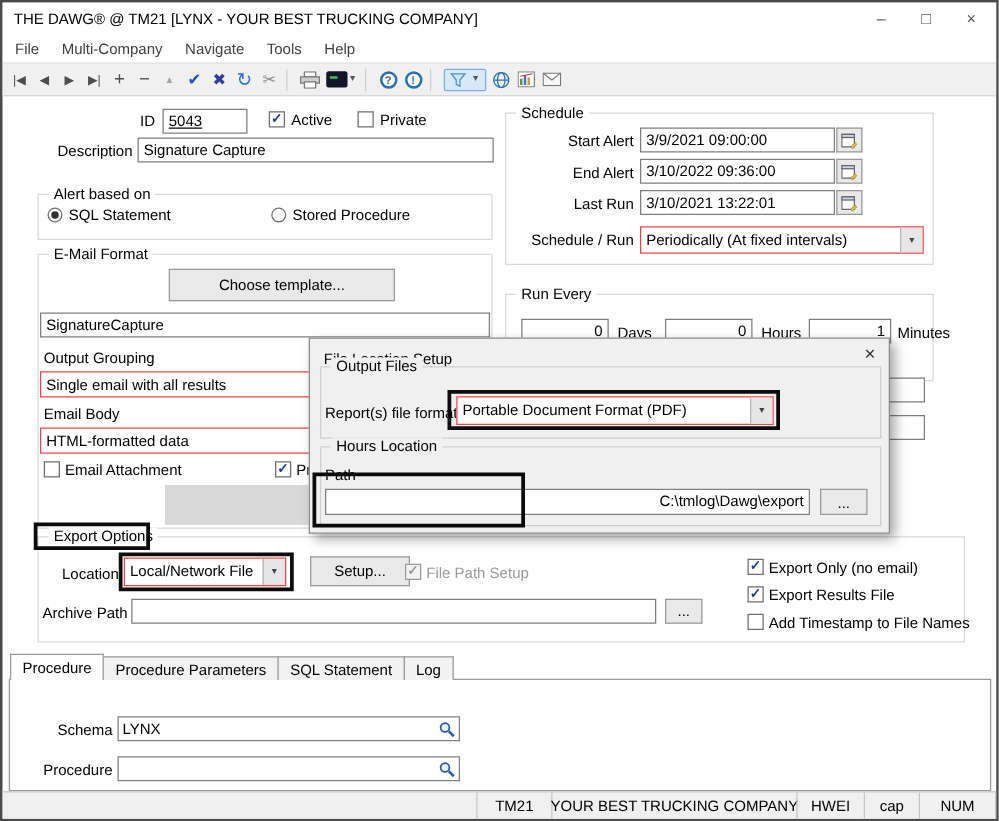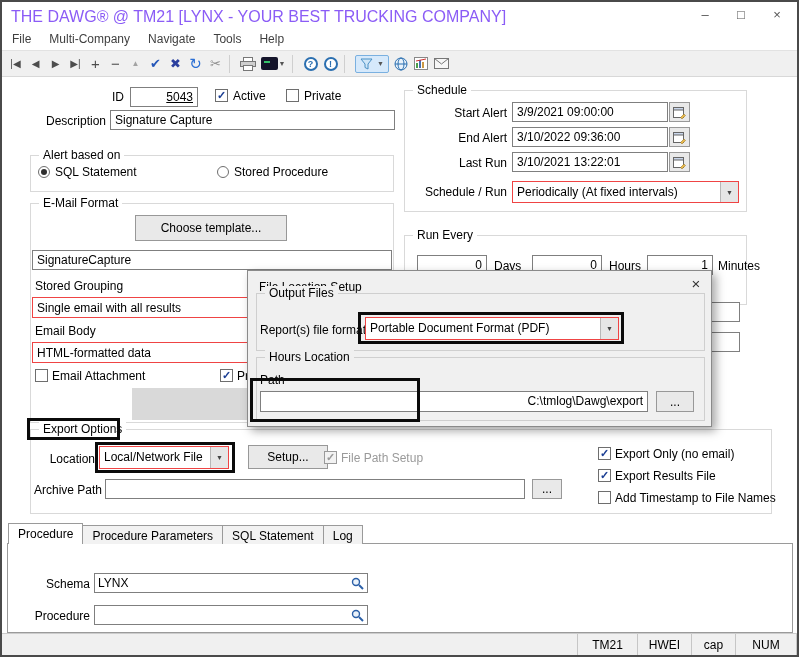--- a/index.html
+++ b/index.html
@@ -1,36 +1,36 @@
 <!DOCTYPE html>
 <html><head>
 <meta charset="utf-8">
 <style>
   html,body{margin:0;padding:0;background:#d6d6d6;font-family:"Liberation Sans",sans-serif;}
   .window{position:relative;width:795px;height:653px;background:#ffffff;border:2px solid #4a4a4a;overflow:hidden;font-size:12px;color:#000;}
   
   .titlebar{position:absolute;left:0;top:0;width:100%;height:26px;background:#fff;}
-  .title{position:absolute;left:9px;top:6px;color:#8b5cf6;font-size:16px;white-space:nowrap;}
+  .title{position:absolute;left:9px;top:6px;color:#000000;font-size:12px;white-space:nowrap;}
   .winctl{position:absolute;top:4px;width:22px;height:18px;text-align:center;line-height:18px;color:#555;font-size:13px;cursor:default;}
   .menubar{position:absolute;left:0;top:26px;width:100%;height:22px;background:#fff;display:flex;align-items:center;padding-left:8px;box-sizing:border-box;}
   .menu-item{padding:2px 10px 2px 2px;margin-right:6px;color:#3f3f3f;white-space:nowrap;}
   .toolbar{position:absolute;left:0;top:48px;width:100%;height:27px;background:#f0f0f0;border-top:1px solid #e2e2e2;border-bottom:1px solid #d8d8d8;display:flex;align-items:center;padding-left:4px;box-sizing:border-box;gap:1px;}
   .tb{width:19px;height:21px;display:flex;align-items:center;justify-content:center;font-size:10px;color:#555;}
   .tb-sep{width:4px;height:18px;border-left:1px solid #cfcfcf;margin:0 3px;}
   .circle{width:14px;height:14px;border-radius:50%;border:2px solid #2b6fb0;color:#2b6fb0;font-size:9px;font-weight:bold;display:flex;align-items:center;justify-content:center;box-sizing:border-box;background:#fff;}
   .term-box{width:17px;height:13px;background:#14142a;border-radius:2px;position:relative;}
   .term-box::after{content:"";position:absolute;left:3px;top:4px;width:6px;height:2px;background:#35c26a;}
   .dd{font-size:7px;color:#555;margin-left:1px;}
   .filter-toggle{display:flex;align-items:center;gap:3px;padding:2px 4px;background:#d6e9fb;border:1px solid #7ab0e0;border-radius:2px;margin:0 2px;}
   
   .lbl{position:absolute;white-space:nowrap;line-height:14px;}
   .right{text-align:right;}
   .field{position:absolute;background:#fff;border:1px solid #7f7f7f;box-sizing:border-box;height:20px;padding:2px 4px;line-height:14px;white-space:nowrap;overflow:hidden;}
   .flexfield{display:flex;justify-content:space-between;align-items:center;padding:1px 3px;}
-  .center{text-align:right;text-decoration:underline;}
+  .center{text-align:left;text-decoration:underline;}
   .combo{position:absolute;background:#fff;border:1px solid #ef4444;box-sizing:border-box;height:22px;display:flex;overflow:hidden;}
   .combo-text{flex:1;padding:3px 4px;line-height:14px;white-space:nowrap;overflow:hidden;}
   .combo-btn{width:17px;background:#e6e6e6;border-left:1px solid #b7b7b7;display:flex;align-items:center;justify-content:center;font-size:7px;color:#444;flex:0 0 17px;}
   .btn{position:absolute;background:#e9e9e9;border:1px solid #989898;box-sizing:border-box;display:flex;align-items:center;justify-content:center;font-size:12px;cursor:default;}
   .group{position:absolute;border:1px solid #d9d9d9;box-sizing:border-box;}
   .group-title{position:absolute;top:-8px;left:8px;background:#fff;padding:0 4px;white-space:nowrap;line-height:14px;}
   .group-title.gbg{background:#f0f0f0;}
   .checkbox{position:absolute;width:13px;height:13px;background:#fff;border:1px solid #6e6e6e;box-sizing:border-box;display:flex;align-items:center;justify-content:center;}
   .checkbox .chk{color:#1c3f94;font-size:11px;line-height:11px;font-weight:bold;}
   .checkbox.disabled{background:#f2f2f2;border-color:#9a9a9a;}
@@ -188,23 +188,23 @@
     <span class="group-title">Alert based on</span>
   </div>
   <span class="radio sel" style="left:36px;top:164px;"></span>
   <span class="lbl" style="left:53px;top:163px;">SQL Statement</span>
   <span class="radio" style="left:215px;top:164px;"></span>
   <span class="lbl" style="left:232px;top:163px;">Stored Procedure</span>
 
   <div class="group" style="left:28px;top:201px;width:364px;height:220px;">
     <span class="group-title">E-Mail Format</span>
   </div>
-  <span class="btn" style="left:133px;top:213px;width:152px;height:26px;">Choose template...</span>
+  <span class="btn" style="left:133px;top:213px;width:181px;height:26px;">Choose template...</span>
   <div class="field" style="left:30px;top:248px;width:360px;">SignatureCapture</div>
-  <span class="lbl" style="left:33px;top:277px;">Stored Grouping</span>
+  <span class="lbl" style="left:33px;top:277px;">Output Grouping</span>
   <div class="combo" style="left:30px;top:295px;width:360px;height:21px;">
     <span class="combo-text">Single email with all results</span>
     <span class="combo-btn">▼</span>
   </div>
   <span class="lbl" style="left:33px;top:322px;">Email Body</span>
   <div class="combo" style="left:30px;top:340px;width:360px;height:21px;">
     <span class="combo-text">HTML-formatted data</span>
     <span class="combo-btn">▼</span>
   </div>
   <span class="checkbox" style="left:33px;top:367px;"></span>
@@ -303,18 +303,19 @@
   </div>
 
   <div class="highlight" style="left:356px;top:310px;width:266px;height:32px;"></div>
   <div class="highlight" style="left:248px;top:376px;width:170px;height:44px;"></div>
   <div class="highlight" style="left:25px;top:416px;width:93px;height:22px;"></div>
   <div class="highlight" style="left:93px;top:440px;width:140px;height:31px;"></div>
 
   <div class="statusbar">
     <div class="sb spacer"></div>
     <div class="sb" style="width:60px;">TM21</div>
+    <div class="sb" style="width:196px;">YOUR BEST TRUCKING COMPANY</div>
     <div class="sb" style="width:54px;">HWEI</div>
     <div class="sb" style="width:44px;">cap</div>
     <div class="sb" style="width:62px;border-right:1px solid #c6c6c6;">NUM</div>
   </div>
 
 </div>
 
 </body></html>

